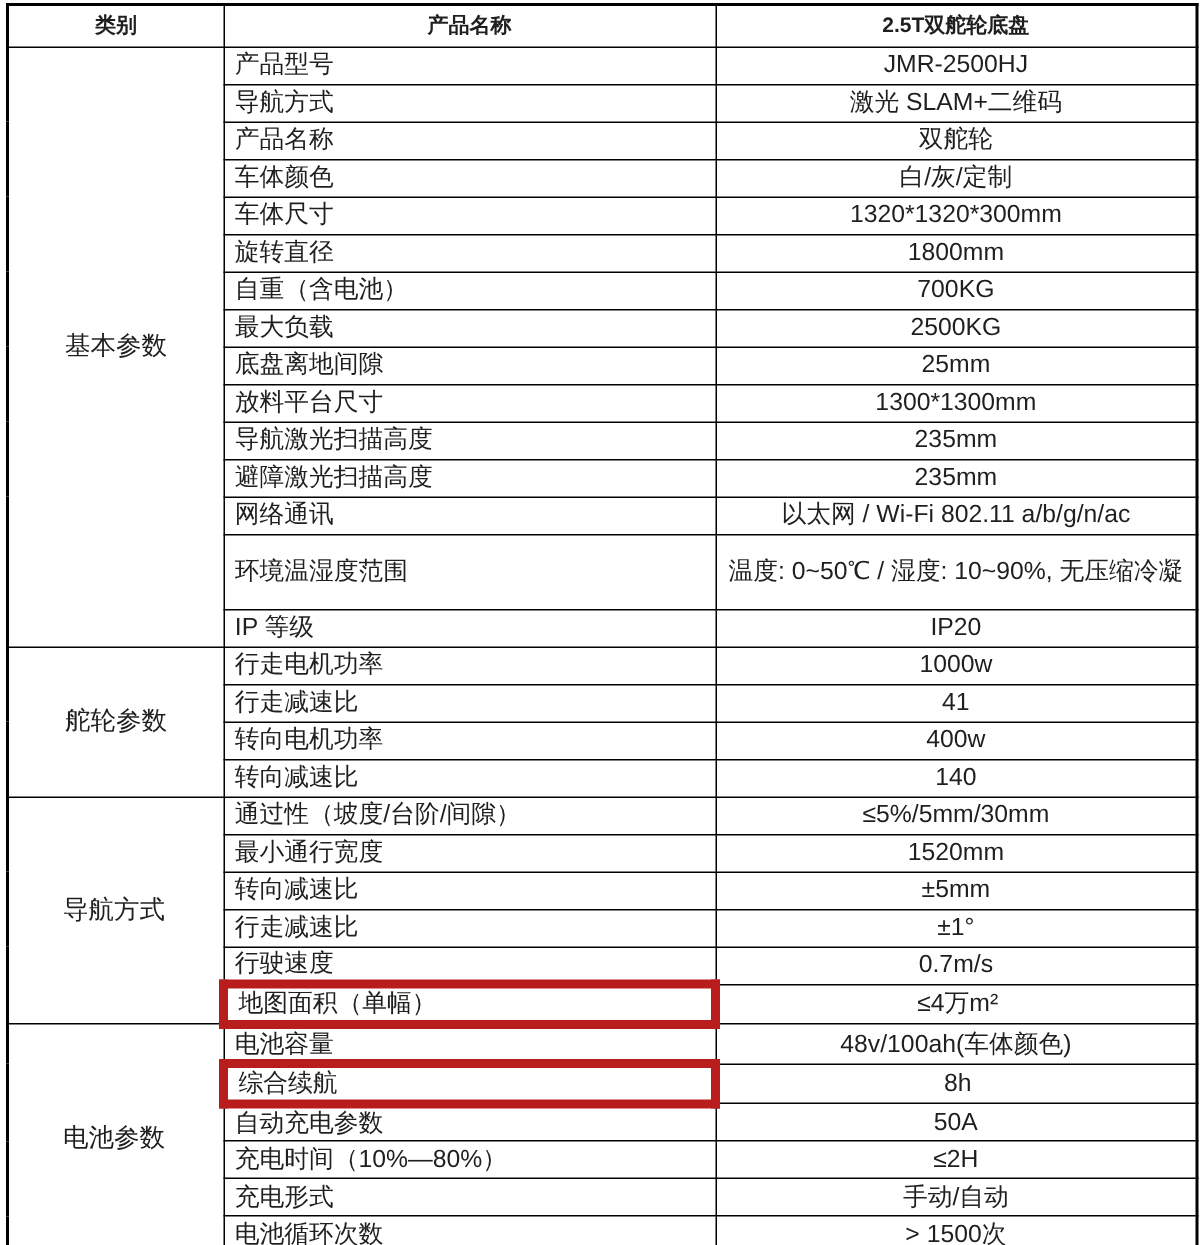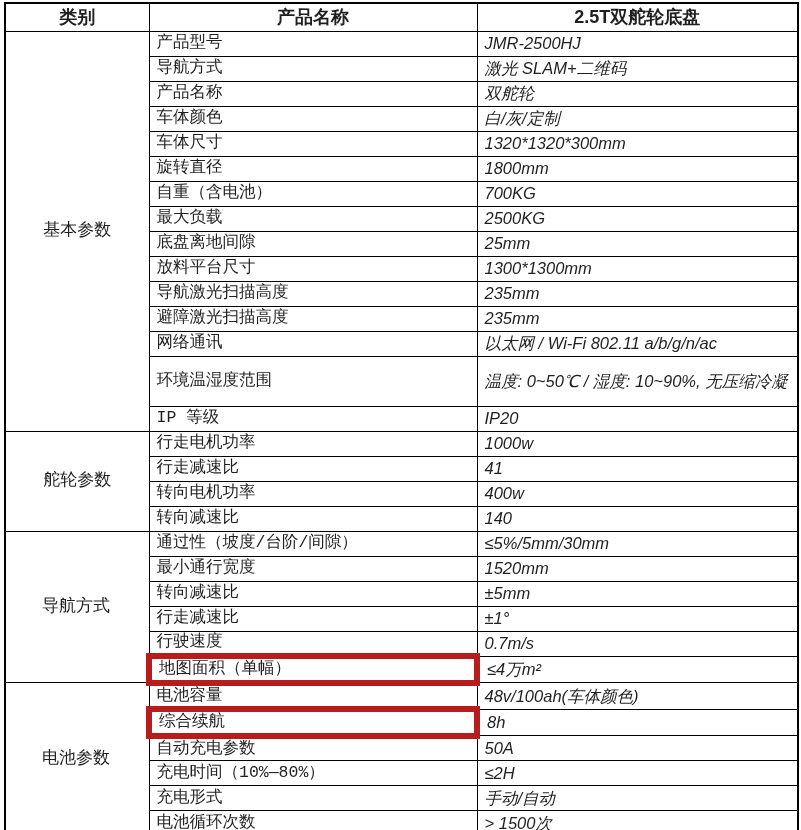--- a/index.html
+++ b/index.html
@@ -26,46 +26,45 @@
   th, td {
     border: 1px solid #000000;
     box-sizing: border-box;
     vertical-align: middle;
     overflow: hidden;
   }
   thead th {
     height: 28px;
     font-family: "Liberation Sans", sans-serif;
     font-weight: bold;
-    font-size: 18px;
+    font-size: 14px;
     text-align: center;
     padding: 0 4px;
     white-space: nowrap;
   }
   tbody td {
     height: 25px;
     font-size: 16.5px;
     line-height: 1.25;
     padding: 0 7px;
   }
   td.cat {
-    font-family: Liberation Mono, monospace;
+    font-family: Liberation Sans, sans-serif;
     text-align: center;
     font-size: 17px;
     padding: 0 2px;
   }
   td.label {
-    font-family: Liberation Mono, monospace;
+    font-family: Liberation Sans, sans-serif;
     text-align: left;
     white-space: nowrap;
   }
   td.value {
     font-family: "Liberation Sans", sans-serif;
-    text-align: left;
-    font-style: italic;
+    text-align: center;
   }
   tr.tall td.label, tr.tall td.value {
     height: 50px;
   }
   td.thick {
     border: 6px solid #b91c1c;
   }
 </style>
 </head>
 <body>

